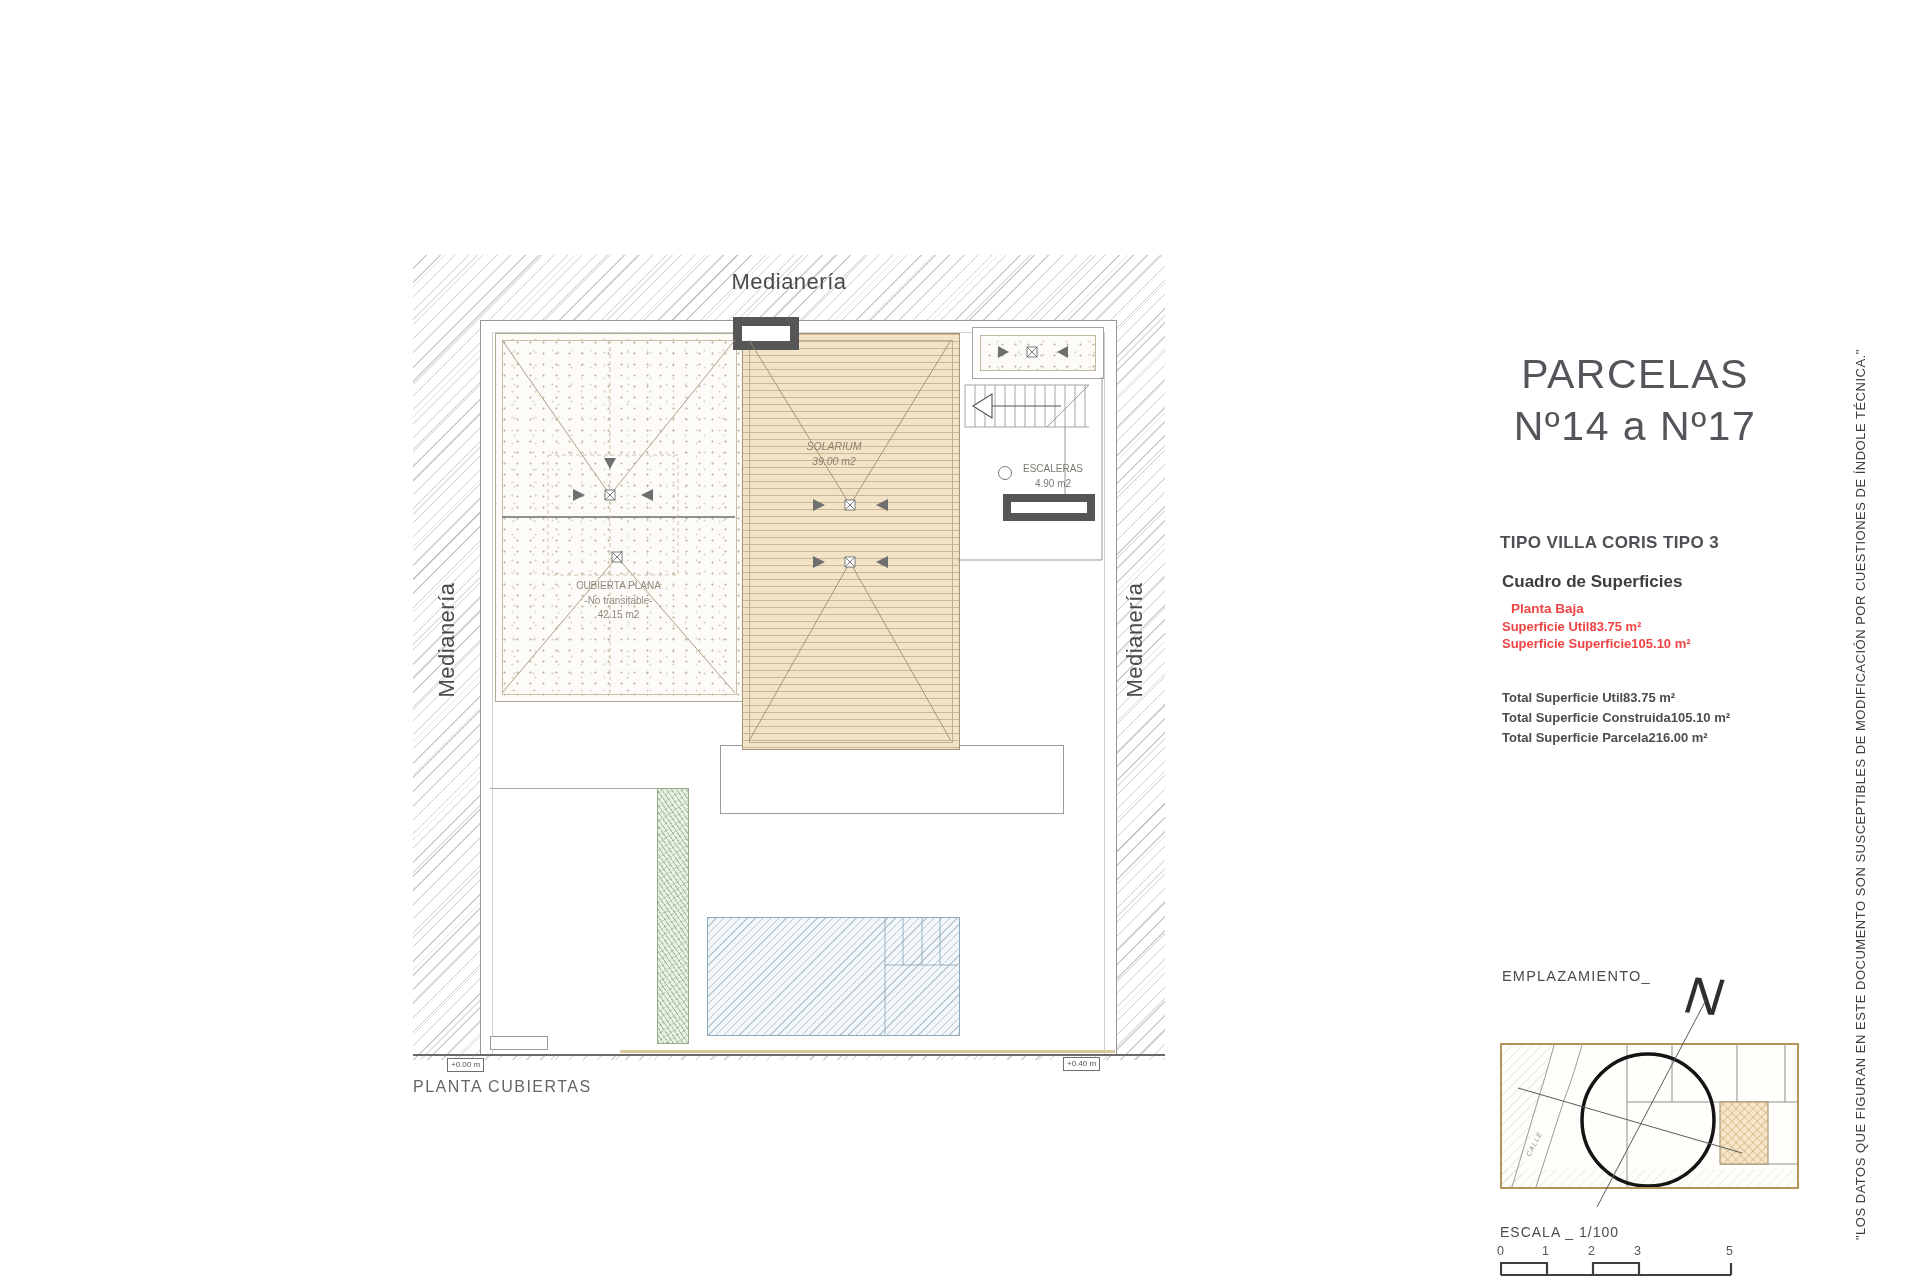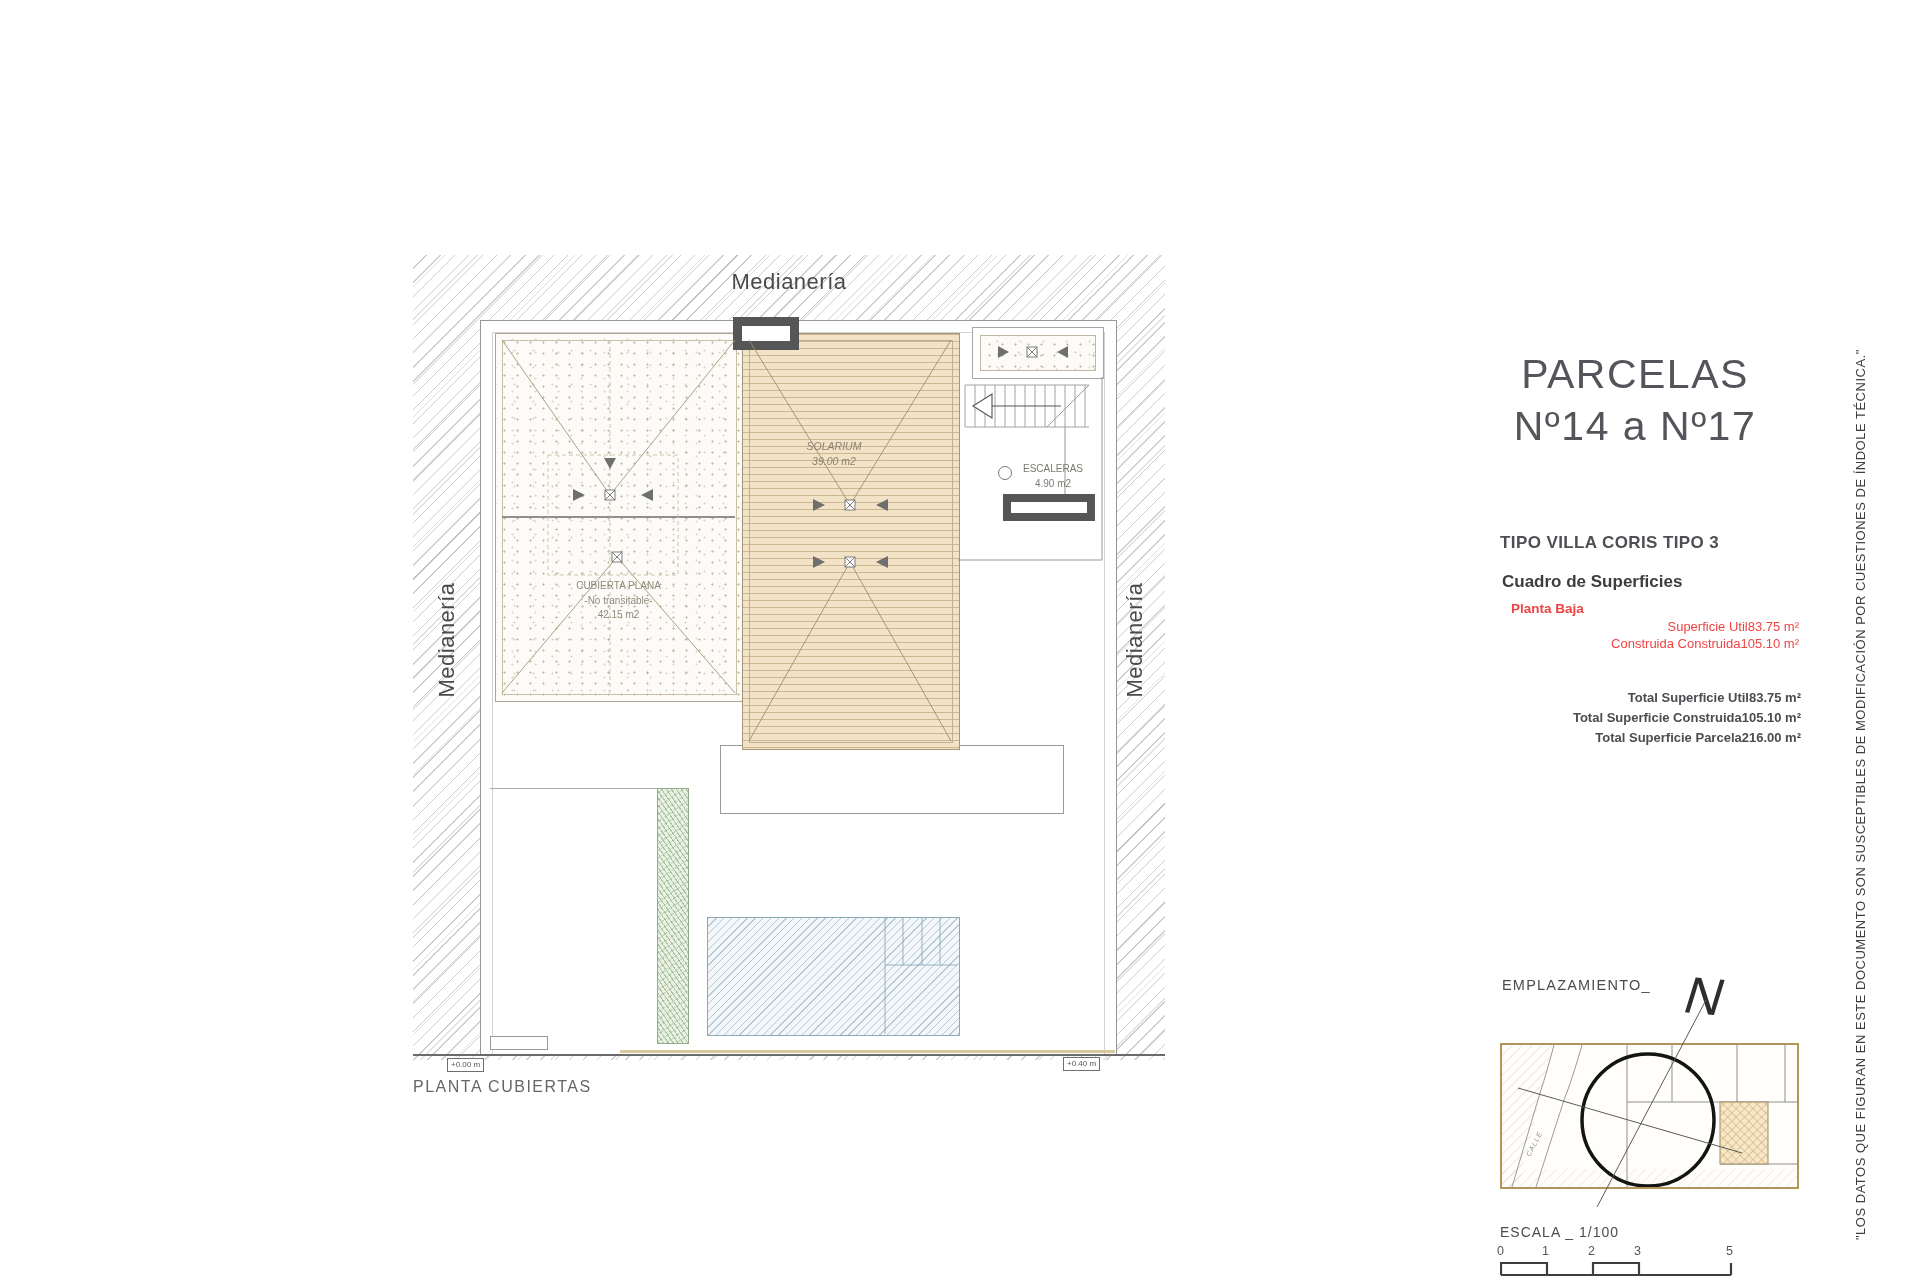--- a/index.html
+++ b/index.html
@@ -57,24 +57,24 @@
   .esc-circle{position:absolute;left:585px;top:211px;width:12px;height:12px;border:1px solid #777;border-radius:50%;}
   .caption{position:absolute;left:413px;top:1078px;font-size:16px;letter-spacing:1.5px;color:#666;}
 
   
   .title-block{position:absolute;left:1470px;top:348px;width:330px;text-align:center;color:#54555a;}
   .title-line{font-size:41px;line-height:52px;letter-spacing:1.5px;font-weight:400;}
   .tipo{position:absolute;left:1500px;top:533px;font-size:17px;font-weight:bold;color:#4e4f54;letter-spacing:.4px;}
   .cuadro-title{position:absolute;left:1502px;top:572px;font-size:17px;font-weight:bold;color:#3c3d40;}
   .surf-block{position:absolute;left:1502px;top:601px;width:297px;font-size:13px;color:#ef4444;}
   .pb-label{font-weight:bold;font-size:13.5px;padding-left:9px;margin-bottom:2px;}
-  .surf-row{display:flex;justify-content:flex-end;line-height:17px;}
+  .surf-row{display:flex;justify-content:flex-start;line-height:17px;font-weight:bold;}
   .totals-block{position:absolute;left:1502px;top:688px;width:299px;font-size:13px;font-weight:bold;color:#4b4c50;}
   .totals-block .surf-row{line-height:20px;}
-  .empl-label{position:absolute;left:1502px;top:968px;font-size:14.5px;letter-spacing:1.2px;color:#4c4c4c;margin-top:9px;}
+  .empl-label{position:absolute;left:1502px;top:968px;font-size:14.5px;letter-spacing:1.2px;color:#4c4c4c;}
   .north-n{position:absolute;left:1686px;top:970px;font-size:52px;color:#2e2e2e;
            transform:rotate(5deg) skewX(-12deg);line-height:52px;}
   .map{position:absolute;left:1500px;top:1043px;width:295px;height:142px;border:2px solid #b49559;
        background:#fffefb;overflow:hidden;}
   .escala-label{position:absolute;left:1500px;top:1224px;font-size:14px;letter-spacing:1px;color:#4c4c4c;}
   .scalebar{position:absolute;left:1500px;top:1244px;width:250px;height:34px;}
   .scalebar .num{position:absolute;top:0;font-size:12.5px;color:#555;}
   .disclaimer{position:absolute;left:1853px;top:1240px;transform-origin:0 0;transform:rotate(-90deg);
        white-space:nowrap;font-size:13px;letter-spacing:.5px;color:#3d3d3d;}
 </style>
@@ -208,21 +208,21 @@
   <div class="tipo">TIPO VILLA CORIS TIPO 3</div>
   <div class="cuadro-title">Cuadro de Superficies</div>
 
   <div class="surf-block">
     <div class="pb-label">Planta Baja</div>
     <div class="surf-row">
       <span>Superficie Util</span>
       <span>83.75 m²</span>
     </div>
     <div class="surf-row">
-      <span>Construida Construida</span>
+      <span>Superficie Superficie</span>
       <span>105.10 m²</span>
     </div>
   </div>
 
   <div class="totals-block">
     <div class="surf-row">
       <span>Total Superficie Util</span>
       <span>83.75 m²</span>
     </div>
     <div class="surf-row">

